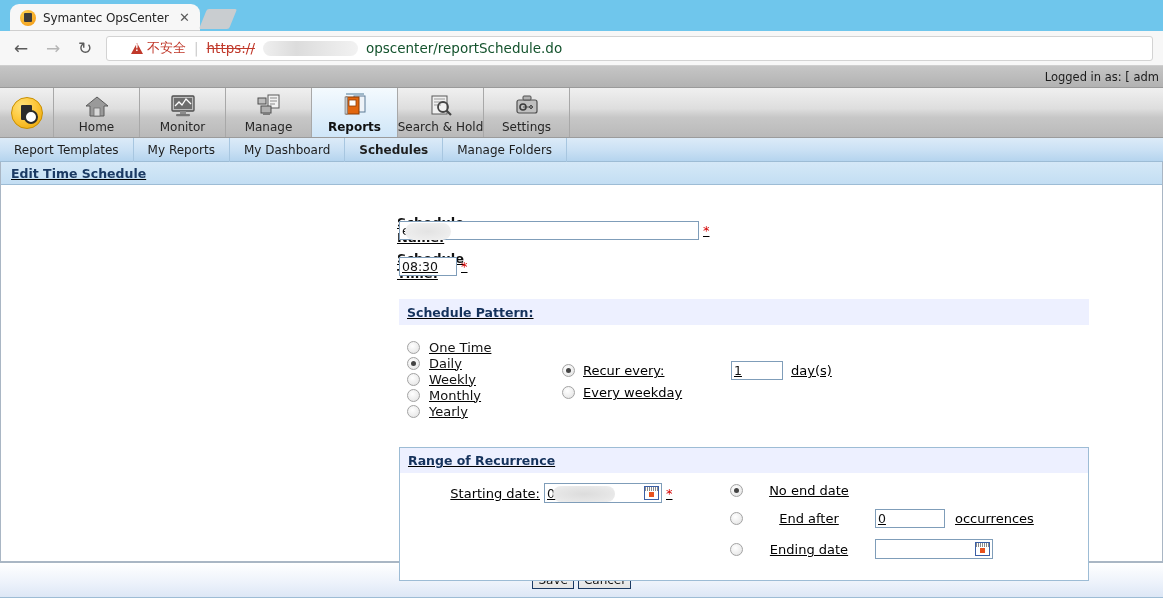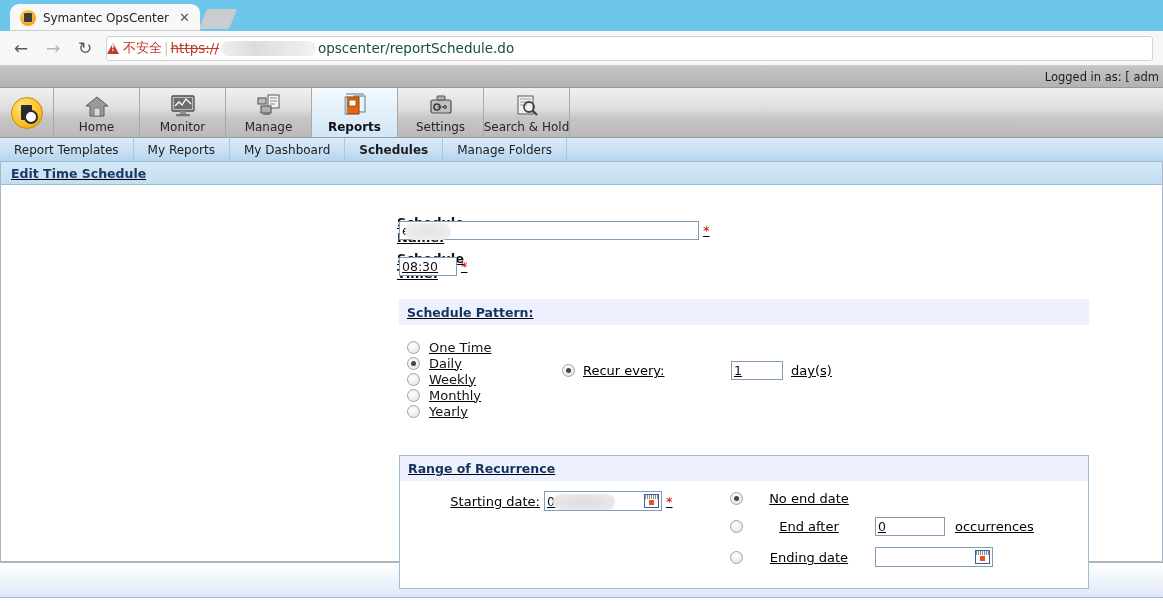--- a/index.html
+++ b/index.html
@@ -93,22 +93,22 @@
   }
   .nav-btn.disabled { color: #b6b6b6; }
   .omnibox {
     flex: 1;
     height: 25px;
     background: #fff;
     border: 1px solid #d3d3d3;
     border-radius: 3px;
     display: flex;
     align-items: center;
-    padding: 0 0;
-    gap: 2px;
+    padding: 0 24px;
+    gap: 8px;
     font-size: 13.5px;
   }
   .not-secure {
     display: flex; align-items: center; gap: 4px;
     color: #c0392b;
     font-size: 13px;
     white-space: nowrap;
   }
   .warn-tri {
     width: 0; height: 0;
@@ -346,21 +346,21 @@
     left:3px; top:3px;
     width:5px; height:5px;
     border-radius:50%;
     background:#444;
   }
   .recur-col { padding-top: 22px; }
   .recur-row { display:flex; align-items:center; gap:8px; margin-bottom:5px; font-size:13px; }
   .recur-label { width: 140px; }
 
   
-  .range-wrap { margin-top: 28px; }
+  .range-wrap { margin-top: 20px; }
   .range-body { display:flex; padding: 10px 0 10px 10px; }
   .range-left { width: 320px; }
   .range-right { padding-top: 0px; }
   .date-row { display:flex; align-items:center; gap:4px; font-size:13px; }
   .date-lbl { width: 130px; text-align: right; }
   .date-field {
     position: relative;
     display: inline-flex;
     align-items: center;
     border: 1px solid #7f9db9;
@@ -508,41 +508,41 @@
           <rect x="7" y="6" width="7" height="6" fill="#ffffff" stroke="#8c3d05" stroke-width="0.8"></rect>
           <rect x="3" y="3" width="2.5" height="17" fill="#c4c4c4" stroke="#6f6f6f" stroke-width="0.6"></rect>
         </svg>
       </span>
       <span class="tb-label">Reports</span>
     </div>
 
     <div class="tbitem">
       <span class="tb-ico">
         <svg width="26" height="24" viewBox="0 0 26 24">
-          <rect x="3" y="6" width="20" height="13" rx="2" fill="#c0c0c0" stroke="#4f4f4f" stroke-width="1.2"></rect>
-          <rect x="9" y="2" width="8" height="4" rx="1" fill="#b0b0b0" stroke="#4f4f4f" stroke-width="1"></rect>
-          <path d="M9 13 L15 13 L17 11 L19 13 L17 15 L15 13" fill="#777" stroke="#3c3c3c" stroke-width="0.8"></path>
-          <circle cx="9" cy="13" r="3" fill="none" stroke="#3c3c3c" stroke-width="1.6"></circle>
-        </svg>
-      </span>
-      <span class="tb-label">Settings</span>
-    </div>
-
-    <div class="tbitem">
-      <span class="tb-ico">
-        <svg width="26" height="24" viewBox="0 0 26 24">
           <rect x="4" y="2" width="15" height="18" fill="#f0f0f0" stroke="#5a5a5a" stroke-width="1"></rect>
           <line x1="6" y1="5" x2="17" y2="5" stroke="#9a9a9a"></line>
           <line x1="6" y1="8" x2="17" y2="8" stroke="#9a9a9a"></line>
           <line x1="6" y1="11" x2="13" y2="11" stroke="#9a9a9a"></line>
           <circle cx="15" cy="13" r="5" fill="none" stroke="#444" stroke-width="1.8"></circle>
           <line x1="18.5" y1="16.5" x2="23" y2="21" stroke="#444" stroke-width="2.2"></line>
         </svg>
       </span>
       <span class="tb-label">Search &amp; Hold</span>
+    </div>
+
+    <div class="tbitem">
+      <span class="tb-ico">
+        <svg width="26" height="24" viewBox="0 0 26 24">
+          <rect x="3" y="6" width="20" height="13" rx="2" fill="#c0c0c0" stroke="#4f4f4f" stroke-width="1.2"></rect>
+          <rect x="9" y="2" width="8" height="4" rx="1" fill="#b0b0b0" stroke="#4f4f4f" stroke-width="1"></rect>
+          <path d="M9 13 L15 13 L17 11 L19 13 L17 15 L15 13" fill="#777" stroke="#3c3c3c" stroke-width="0.8"></path>
+          <circle cx="9" cy="13" r="3" fill="none" stroke="#3c3c3c" stroke-width="1.6"></circle>
+        </svg>
+      </span>
+      <span class="tb-label">Settings</span>
     </div>
   </div>
 
   <div class="subnav">
     <div class="subnav-item">
         <span>Report Templates</span>
       </div>
     <div class="subnav-item">
         <span>My Reports</span>
       </div>
@@ -612,20 +612,24 @@
               <span>Yearly</span>
             </div>
           </div>
 
           <div class="recur-col">
             <div class="recur-row">
               <span class="rad on"></span>
               <span class="recur-label">Recur every:</span>
               <input class="txt" style="width: 52px;" value="1">
               <span>day(s)</span>
+            </div>
+            <div class="recur-row">
+              <span class="rad"></span>
+              <span>Every weekday</span>
             </div>
           </div>
         </div>
       </div>
 
       <div class="panel range-wrap">
         <div class="panel-head">
           <span>Range of Recurrence</span>
         </div>
         <div class="range-body">

